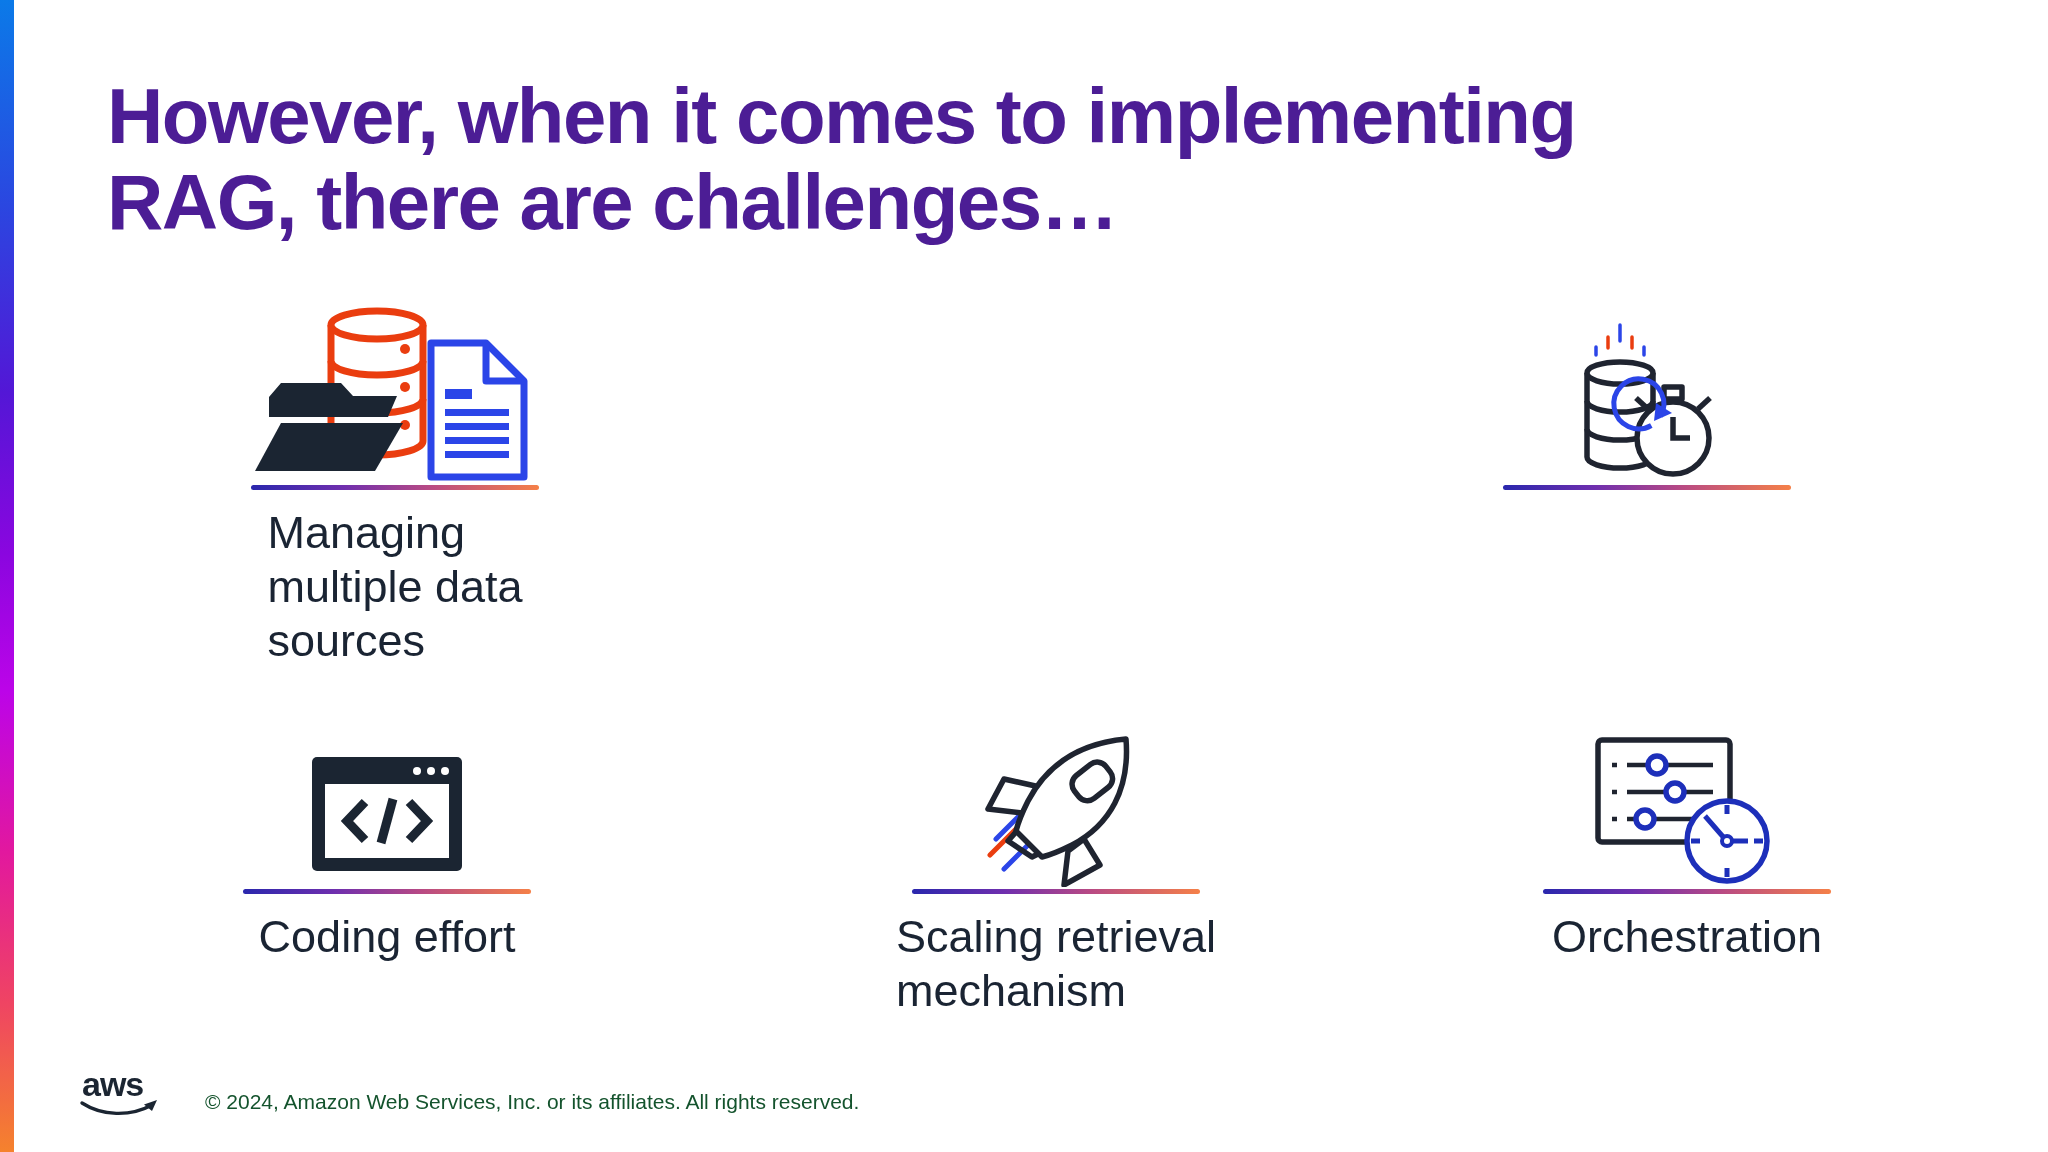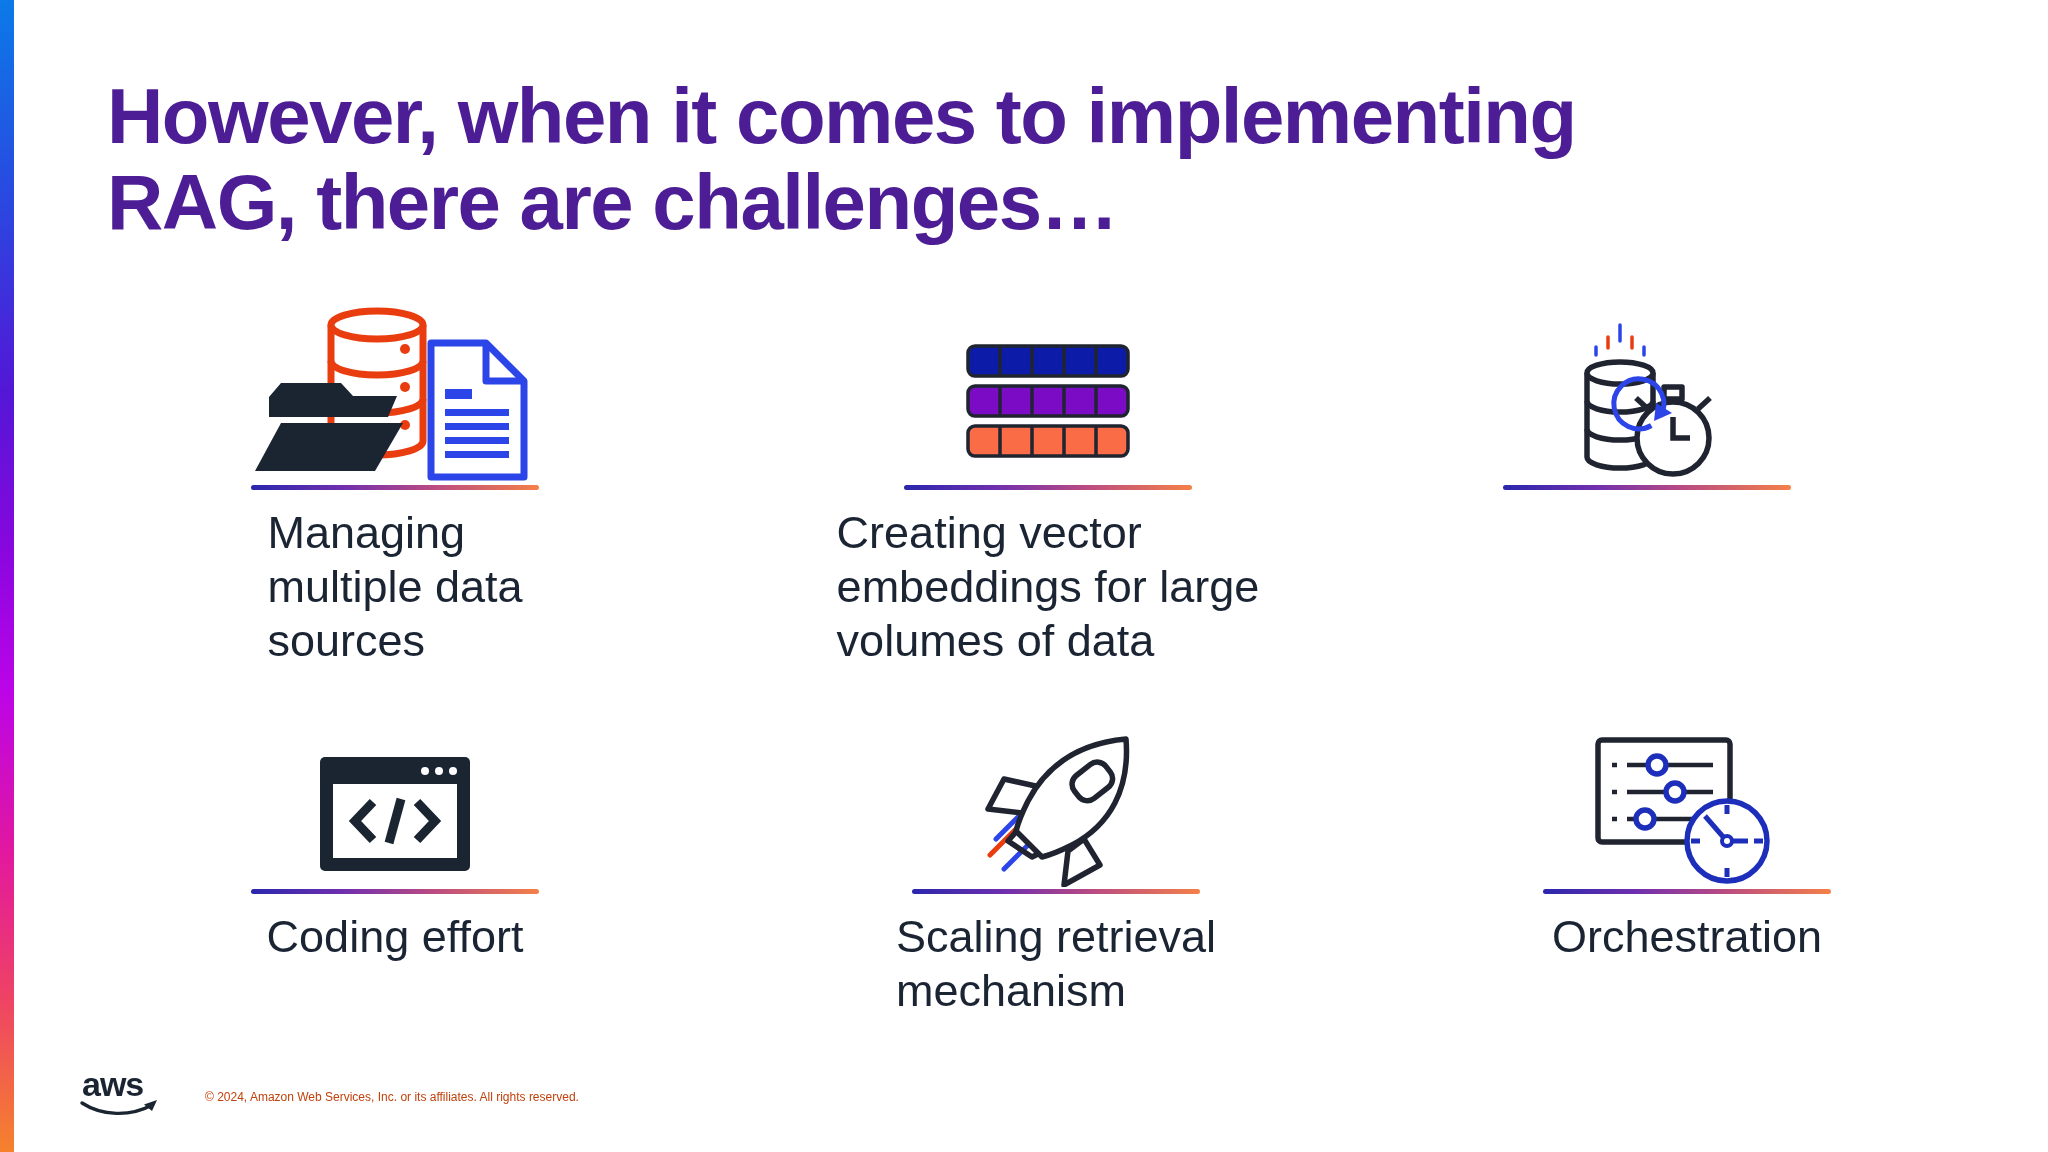--- a/index.html
+++ b/index.html
@@ -24,25 +24,25 @@
     width:288px;height:5px;border-radius:3px;margin-top:2px;
     background:linear-gradient(90deg,#2a27ad 0%,#6f2fae 32%,#b84a84 62%,#f58048 100%);
   }
   .label{
     margin-top:16px;font-size:45px;line-height:1.2;text-align:left;
     color:#1a2433;white-space:pre-line;
   }
   .c1{left:145px;top:293px;width:500px;}
   .c2{left:738px;top:293px;width:620px;}
   .c3{left:1377px;top:293px;width:540px;}
-  .c4{left:145px;top:745px;width:500px;}
+  .c4{left:137px;top:745px;width:500px;}
   .c5{left:746px;top:745px;width:620px;}
   .c6{left:1407px;top:745px;width:560px;}
   .footer-logo{position:absolute;left:72px;top:1066px;}
-  .copyright{position:absolute;left:205px;top:1090px;font-size:12px;color:#c2410c;}
+  .copyright{position:absolute;left:205px;top:1090px;font-size:21px;color:#14532d;}
   svg{display:block;}
 </style>
 </head>
 <body>
 
 <div class="slide">
 
   <div class="edge-bar"></div>
 
   <div class="title">However, when it comes to implementing
@@ -83,38 +83,20 @@
           <path d="M10 168 L36 120 L158 120 L130 168 Z"></path>
         </g>
       </svg>
     </div>
     <div class="divider"></div>
     <div class="label">Managing
 multiple data
 sources</div>
   </div>
 
-  <div class="card row1 c2">
-    <div class="icon-box">
-      <svg width="170" height="115" viewBox="0 0 170 115" style="margin-bottom:24px">
-        <g stroke="#1f2430" stroke-width="3.5">
-          <rect x="5" y="2" width="160" height="30" rx="7" fill="#0c1ca8"></rect>
-          <path d="M37 2 v30 M69 2 v30 M101 2 v30 M133 2 v30" fill="none"></path>
-          <rect x="5" y="42" width="160" height="30" rx="7" fill="#7b0bc4"></rect>
-          <path d="M37 42 v30 M69 42 v30 M101 42 v30 M133 42 v30" fill="none"></path>
-          <rect x="5" y="82" width="160" height="30" rx="7" fill="#fa6c45"></rect>
-          <path d="M37 82 v30 M69 82 v30 M101 82 v30 M133 82 v30" fill="none"></path>
-        </g>
-      </svg>
-    </div>
-    <div class="divider"></div>
-    <div class="label">Creating vector
-embeddings for large
-volumes of data</div>
-  </div>
 
   <div class="card row1 c3">
     <div class="icon-box">
       <svg width="150" height="162" viewBox="0 0 150 162" style="margin-bottom:4px">
 
         <g stroke-linecap="round" stroke-width="3.5" fill="none">
           <path d="M24 30 v8" stroke="#2b45e8"></path>
           <path d="M36 20 v11" stroke="#ea3d0f"></path>
           <path d="M48 8 v16" stroke="#2b45e8"></path>
           <path d="M60 20 v11" stroke="#ea3d0f"></path>

